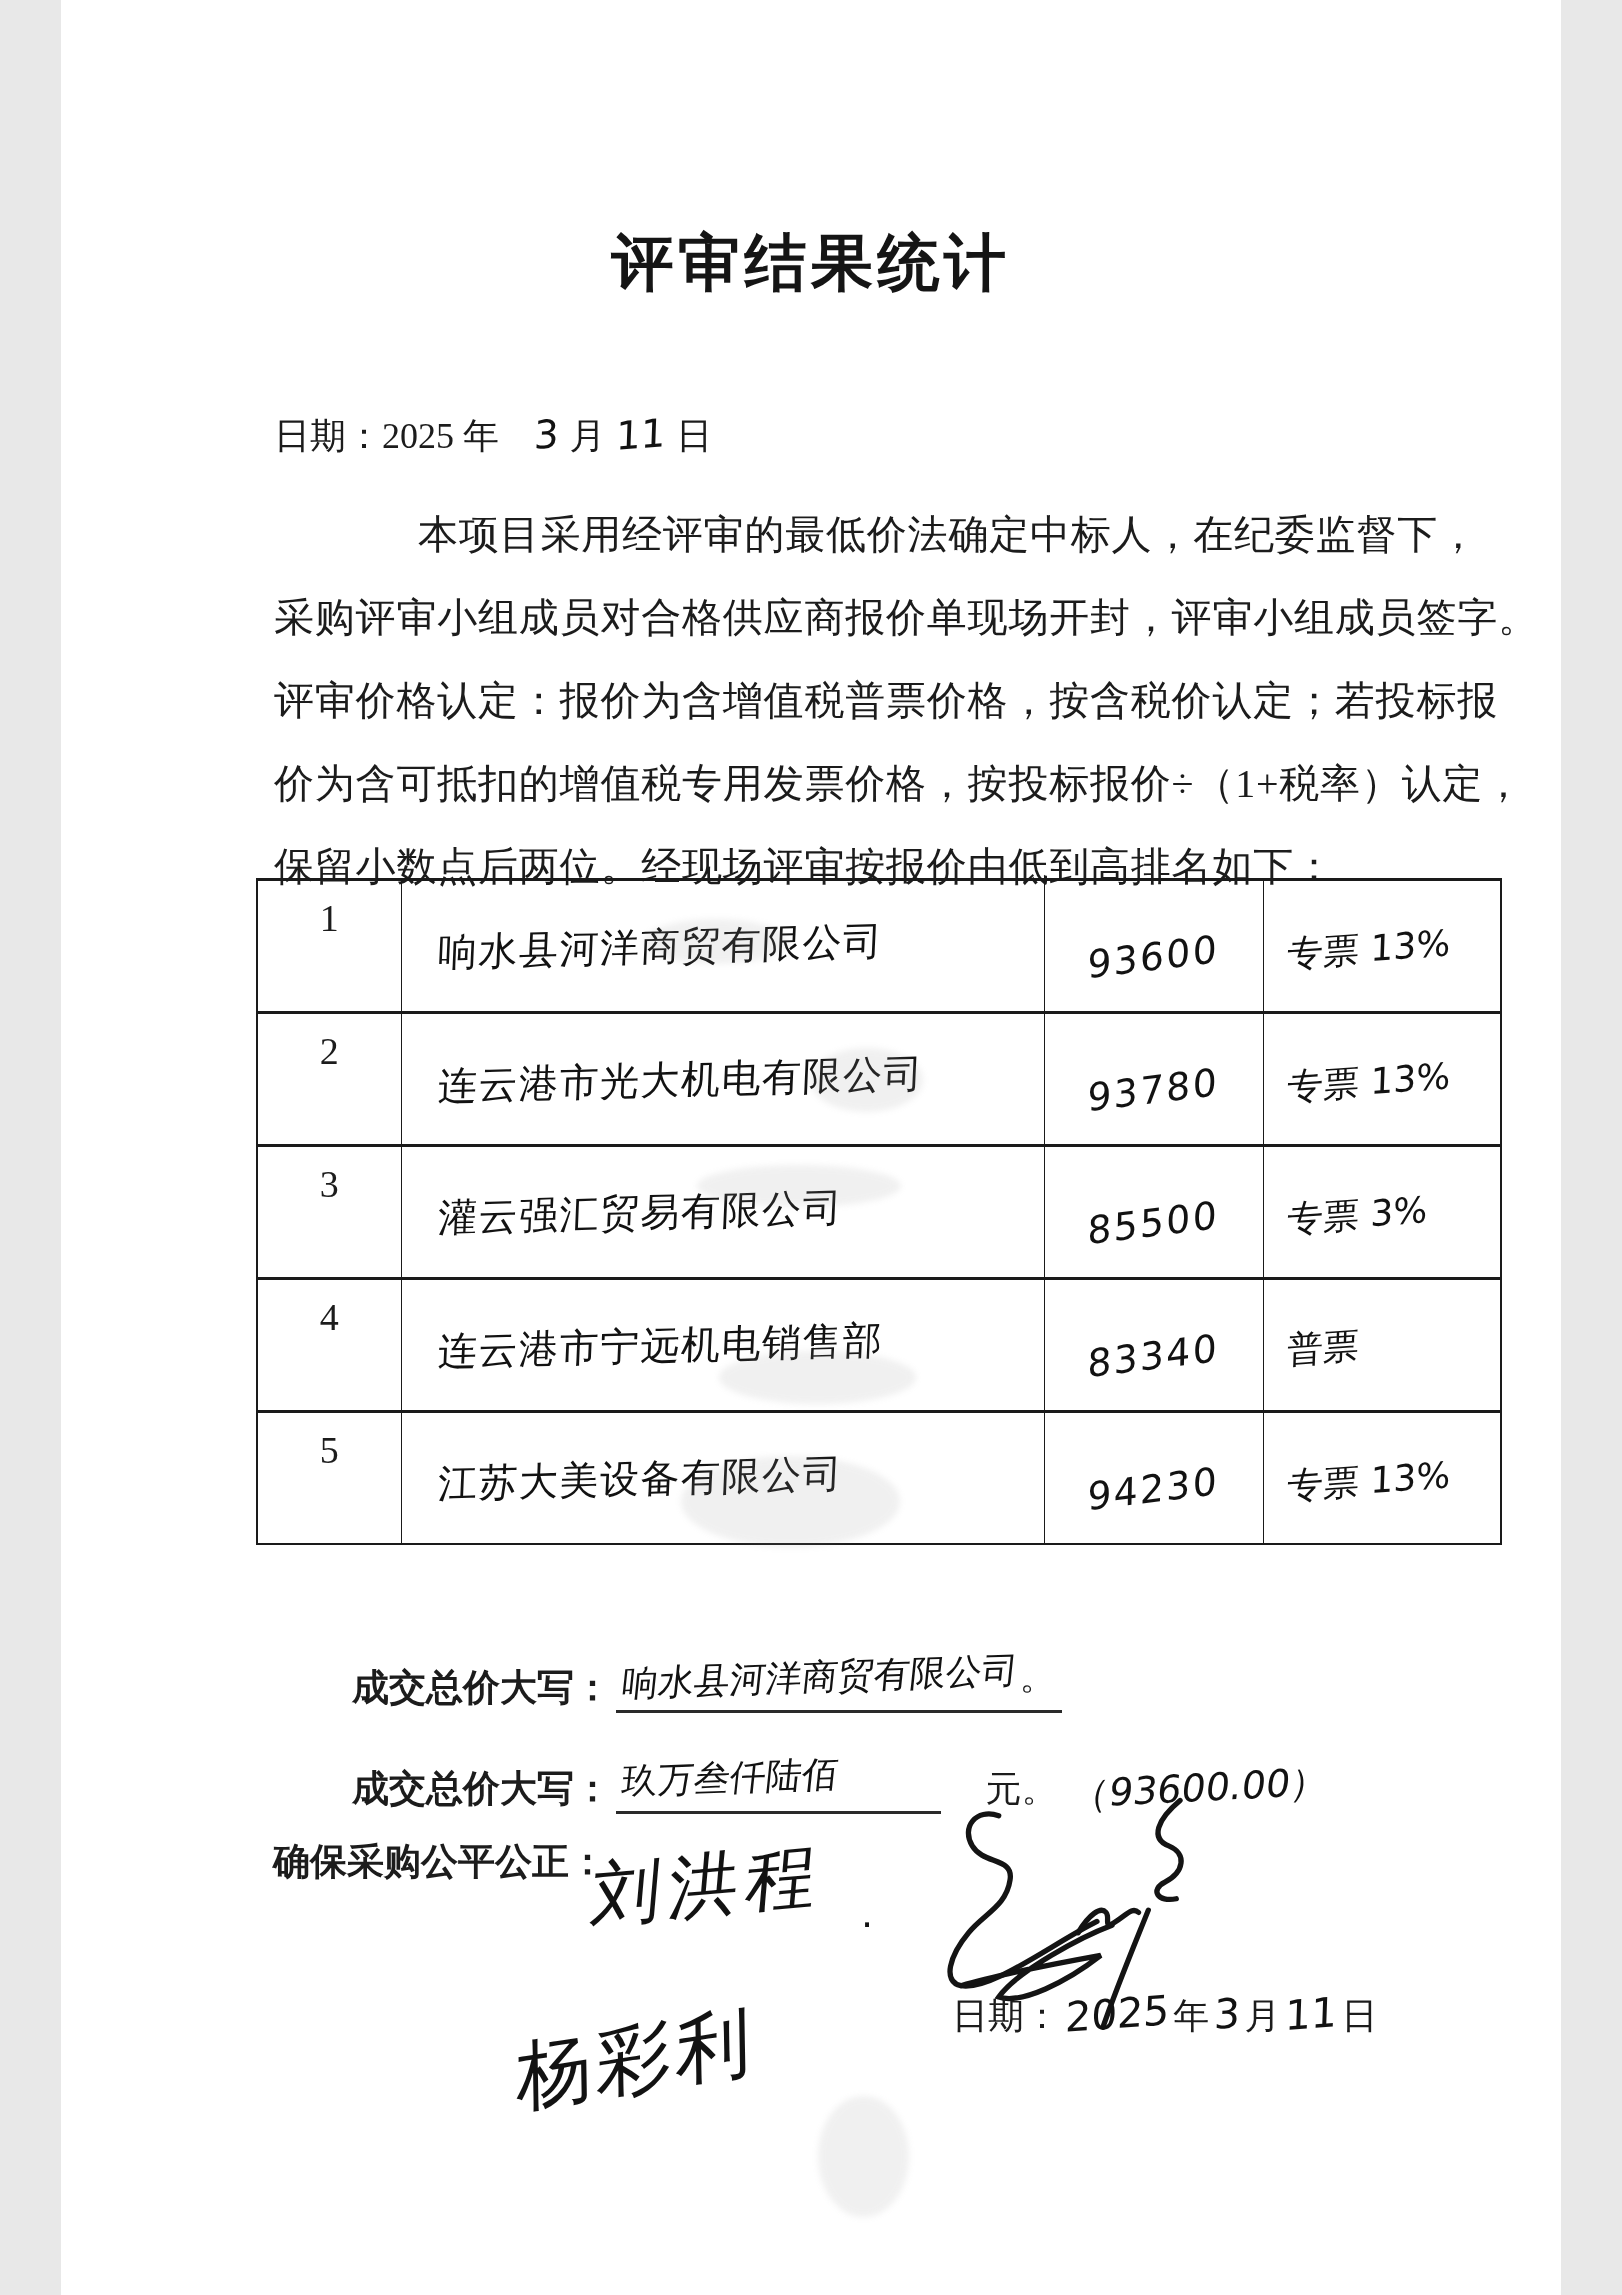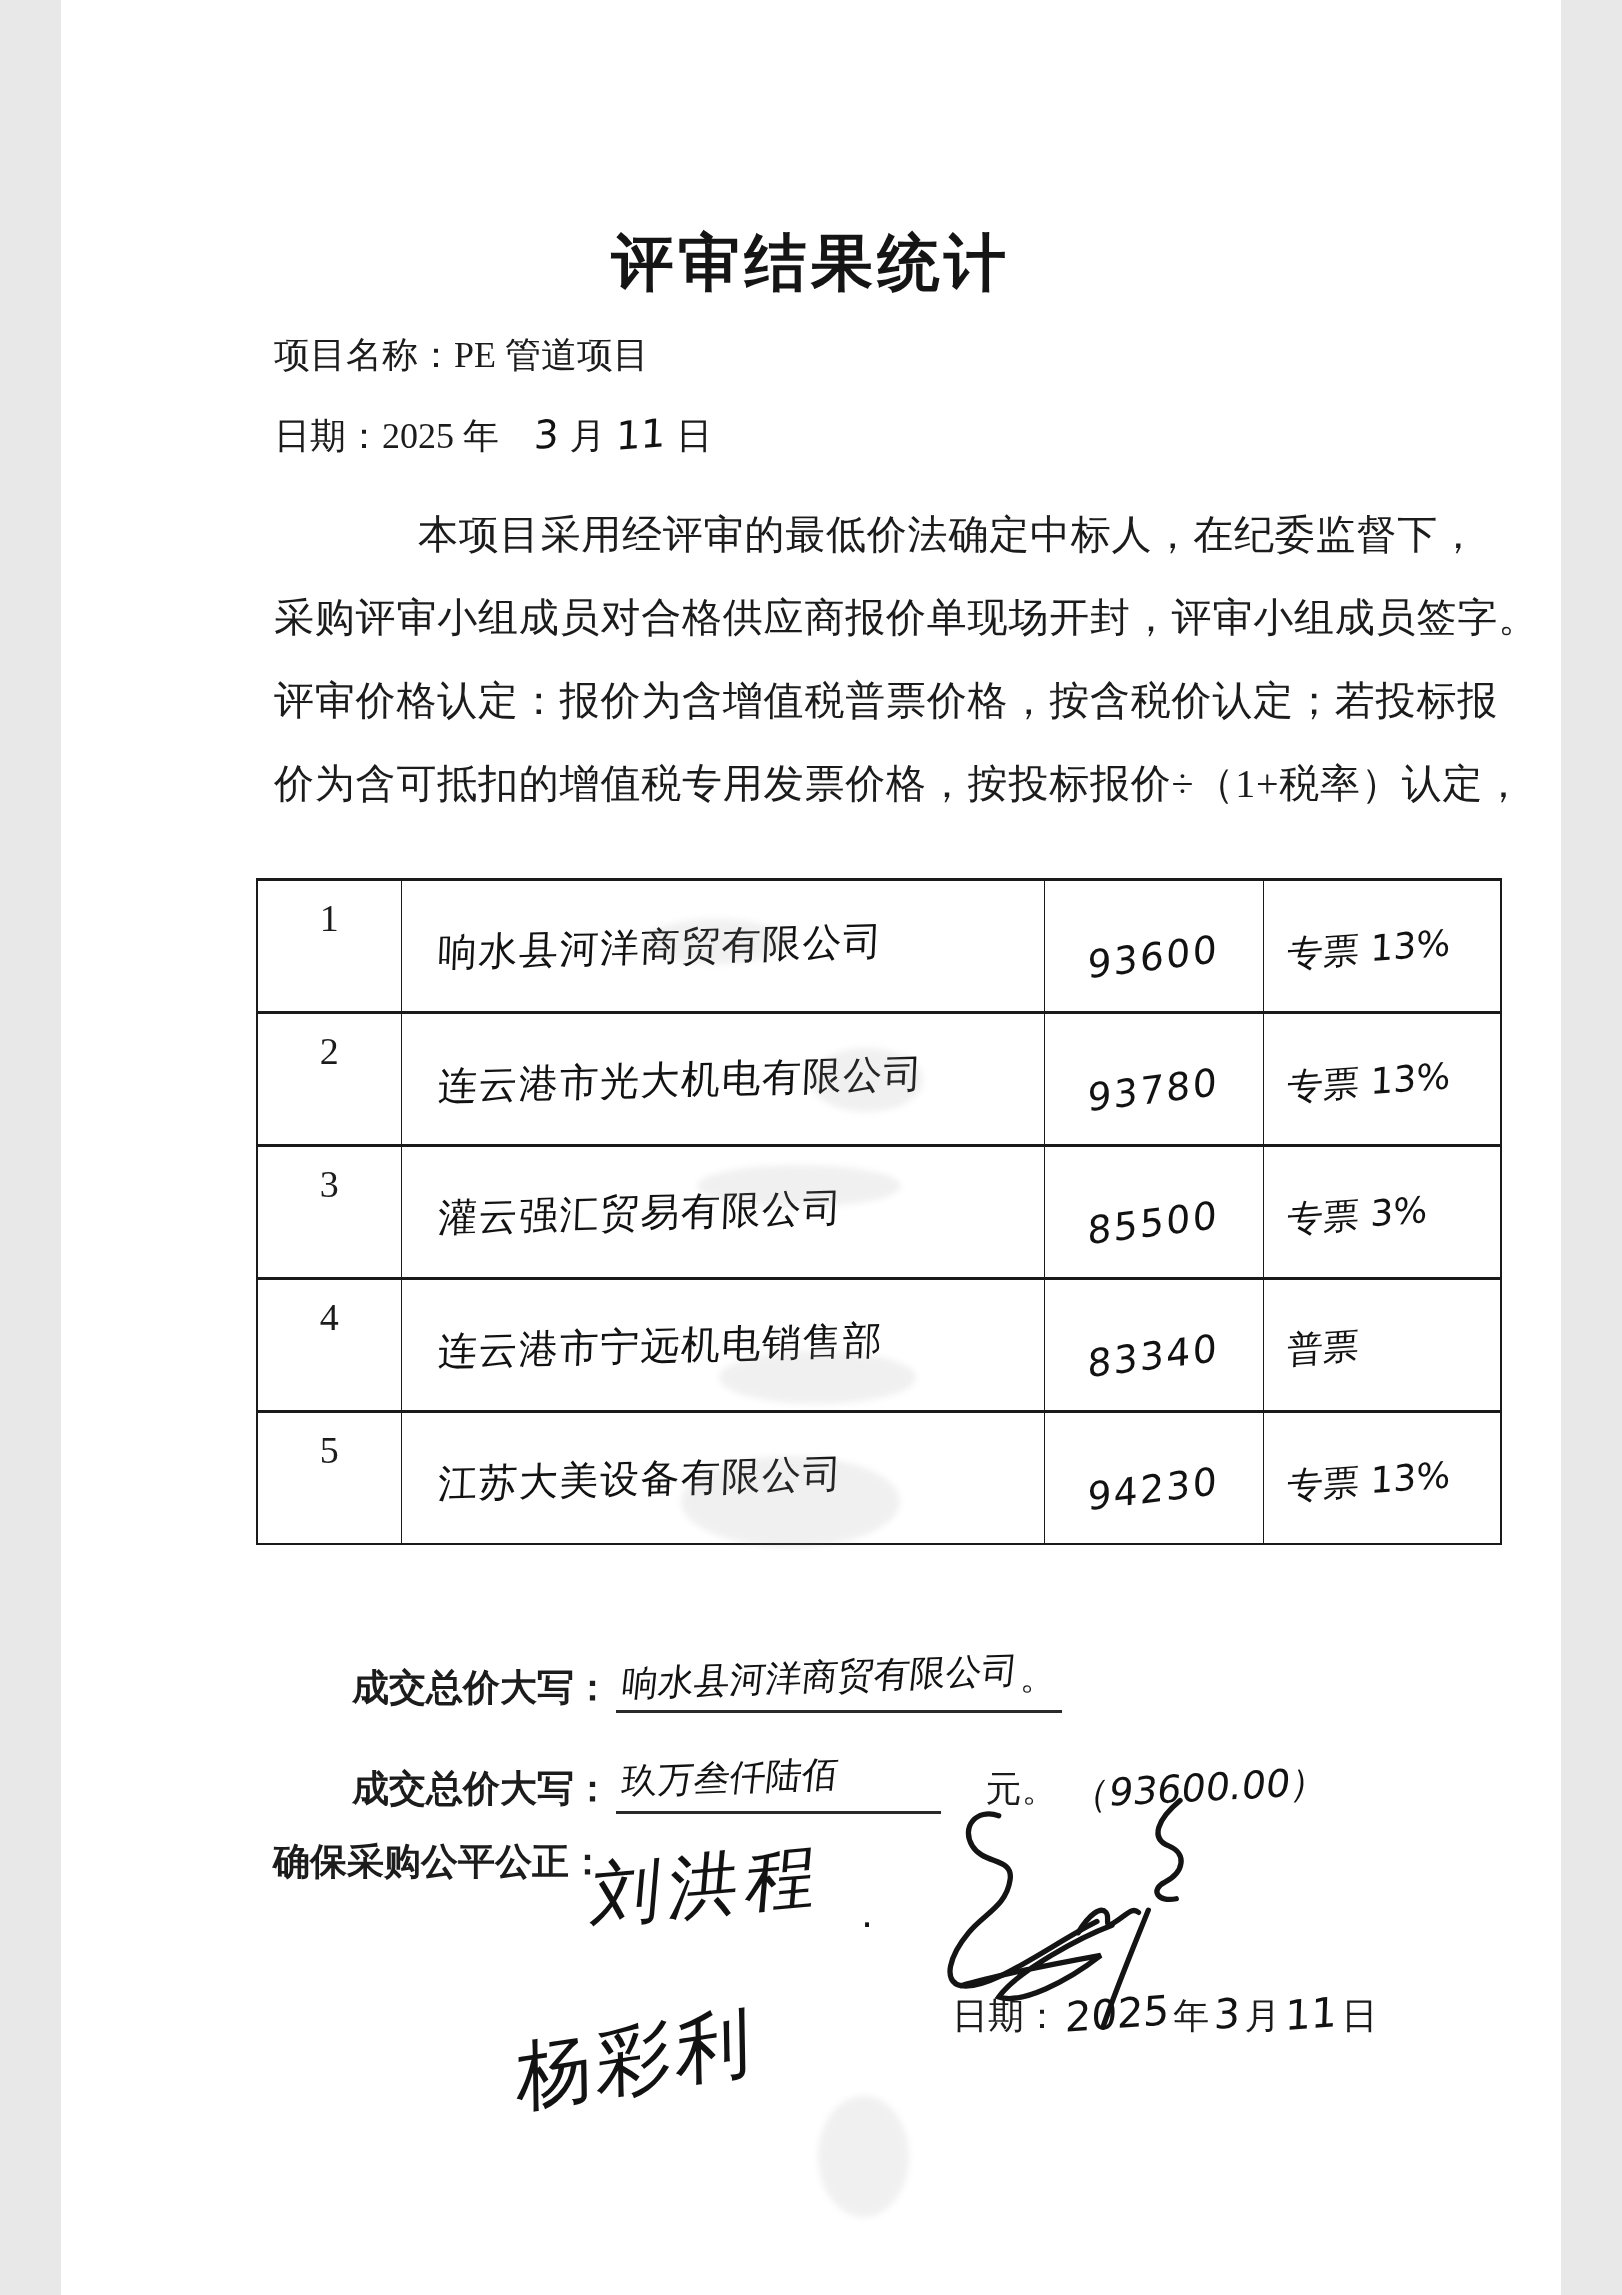--- a/index.html
+++ b/index.html
@@ -78,34 +78,32 @@
   .noise { position:absolute; background:#9a9a9a; opacity:0.14;
            filter:blur(3px); border-radius:50%; pointer-events:none; }
 </style>
 </head>
 <body>
 
 <div class="page">
 
   <div class="doc-title print">评审结果统计</div>
 
-  <div class="line-project print">
-    <span>项目名称：</span><span>PE 管道项目</span>
-  </div>
 
   <div class="line-date print">
     <span>日期：</span><span>2025</span>
     <span>年</span><span class="hw hw-inline gap-l">3</span><span>月</span><span class="hw hw-inline">11</span><span>日</span>
   </div>
 
   <div class="paragraph print">
     <div class="pline first">本项目采用经评审的最低价法确定中标人，在纪委监督下，</div>
     <div class="pline">采购评审小组成员对合格供应商报价单现场开封，评审小组成员签字。</div>
     <div class="pline">评审价格认定：报价为含增值税普票价格，按含税价认定；若投标报</div>
     <div class="pline">价为含可抵扣的增值税专用发票价格，按投标报价÷（1+税率）认定，</div>
+    <div class="pline">保留小数点后两位。经现场评审按报价由低到高排名如下：</div>
   </div>
 
   <table class="results print">
     <colgroup>
       <col style="width:144px">
         <col style="width:643px">
         <col style="width:219px">
         <col style="width:238px">
     </colgroup>
     <tbody>

